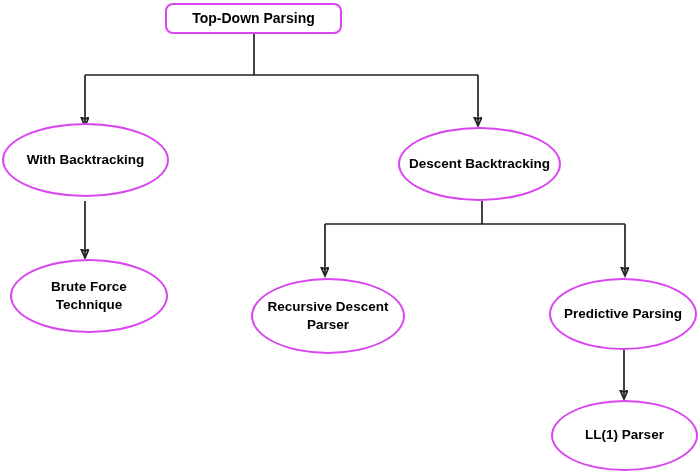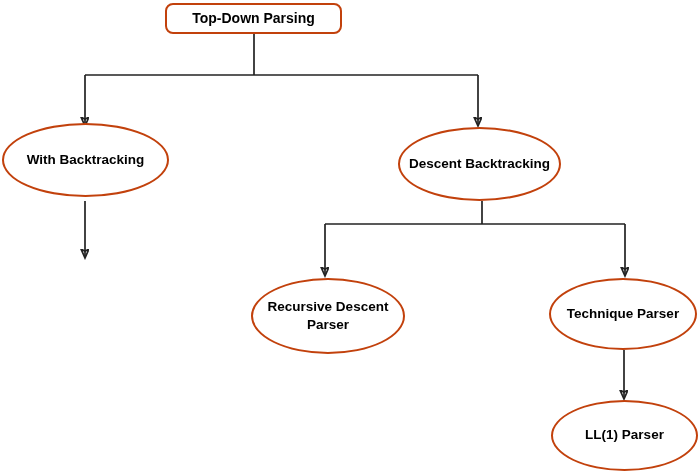--- a/index.html
+++ b/index.html
@@ -27,21 +27,21 @@
     stroke: #222222;
     stroke-width: 1.7;
   }
   .node {
     position: absolute;
     display: flex;
     align-items: center;
     justify-content: center;
     box-sizing: border-box;
     background: #ffffff;
-    border: 2px solid #c2410c;
+    border: 2px solid #d946ef;
     color: #000000;
     font-weight: bold;
     font-size: 13.5px;
     line-height: 1.35;
     text-align: center;
     white-space: pre-line;
   }
   .rounded-rect {
     border-radius: 8px;
     font-size: 14px;
@@ -99,21 +99,23 @@
       <path d="M624,350 V399" marker-end="url(#arrowhead)"></path>
     </g>
   </svg>
 
   <div id="node-root" class="node rounded-rect">Top-Down Parsing</div>
 
   <div id="node-with-backtracking" class="node ellipse">With Backtracking</div>
 
   <div id="node-without-backtracking" class="node ellipse">Descent Backtracking</div>
 
+  <div id="node-brute-force" class="node ellipse">Brute Force
+Technique</div>
 
   <div id="node-recursive-descent" class="node ellipse">Recursive Descent
 Parser</div>
 
-  <div id="node-predictive-parser" class="node ellipse">Technique Parser</div>
+  <div id="node-predictive-parser" class="node ellipse">Predictive Parsing</div>
 
   <div id="node-ll1-parser" class="node ellipse">LL(1) Parser</div>
 
 </div>
 
 </body></html>

